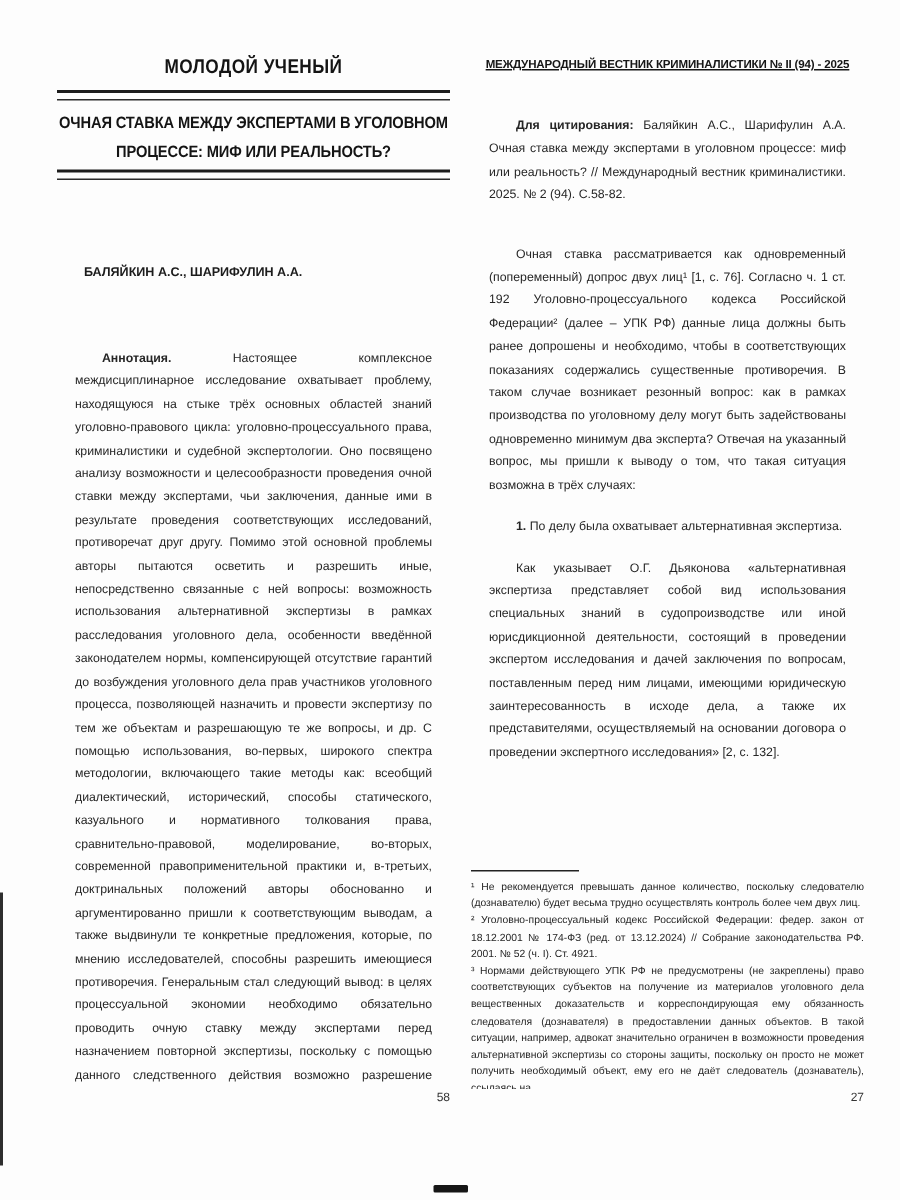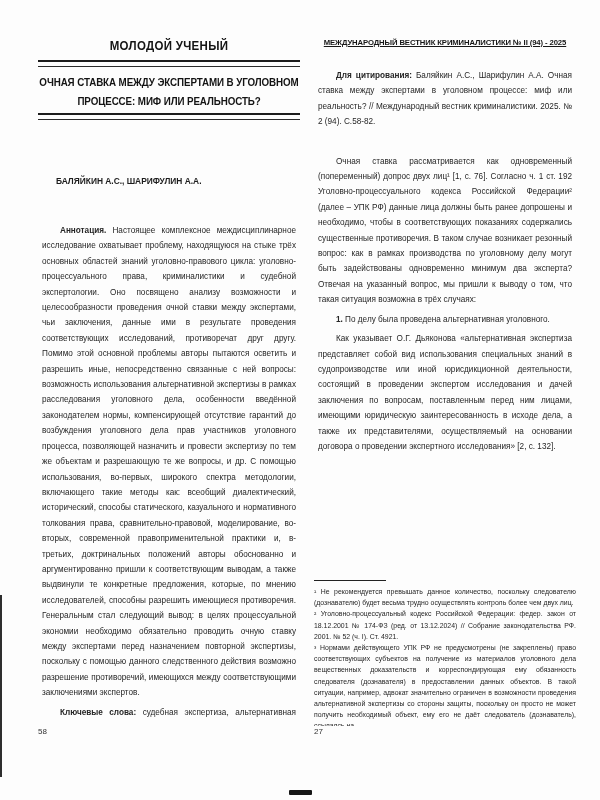--- a/index.html
+++ b/index.html
@@ -45,39 +45,39 @@
     position:absolute; top:176px; left:0; right:7px;
     font-weight:bold; font-size:8.4px; text-indent:18px; color:#1c1c1c;
   }
   .flow {
     position:absolute; left:0; right:0;
     font-size:8.2px; line-height:15.4px;
     text-align:justify; overflow:hidden;
   }
   .flow-left  { top:219px; height:506px; }
   .flow-right { top:64px;  height:502px; }
-  .para { text-indent:18px; margin:4px; }
+  .para { text-indent:18px; margin:12px; }
   .para.gap-top { margin-top:24px; }
   .noindent { text-indent:0; margin:0; }
   .lead { font-weight:bold; }
 
   
   .fn-rule {
     position:absolute; top:580px; left:0;
     width:72px; border-top:1px solid #222;
   }
   .footnotes {
     position:absolute; top:586px; left:0; right:0; height:140px;
     font-size:6.9px; line-height:11.2px; text-align:justify; overflow:hidden;
   }
   .footnote { margin:0; }
 
   .page-number {
     position:absolute; top:727px; left:0; right:0;
-    text-align:left; font-size:8px; color:#333;
+    text-align:right; font-size:8px; color:#333;
   }
 
   
   .scan-edge-line {
     position:absolute; left:0; top:595px; width:2px; height:182px;
     background:#2e2e2e;
   }
   .scan-binding-mark {
     position:absolute; left:289px; top:790px; width:23px; height:5px;
     background:#161616; border-radius:1px;
@@ -101,21 +101,21 @@
 
   <div class="page-number">58</div>
 </div>
 
 <div class="page page-right">
   <div class="journal-header">МЕЖДУНАРОДНЫЙ ВЕСТНИК КРИМИНАЛИСТИКИ № II (94) - 2025</div>
 
   <div class="flow flow-right">
     <p class="para"><span class="lead">Для цитирования:</span><span> Баляйкин А.С., Шарифулин А.А. Очная ставка между экспертами в уголовном процессе: миф или реальность? // Международный вестник криминалистики. 2025. № 2 (94). С.58-82.</span></p>
     <p class="para gap-top"><span class="lead"></span><span>Очная ставка рассматривается как одновременный (попеременный) допрос двух лиц¹ [1, с. 76]. Согласно ч. 1 ст. 192 Уголовно-процессуального кодекса Российской Федерации² (далее – УПК РФ) данные лица должны быть ранее допрошены и необходимо, чтобы в соответствующих показаниях содержались существенные противоречия. В таком случае возникает резонный вопрос: как в рамках производства по уголовному делу могут быть задействованы одновременно минимум два эксперта? Отвечая на указанный вопрос, мы пришли к выводу о том, что такая ситуация возможна в трёх случаях:</span></p>
-    <p class="para"><span class="lead">1.</span><span> По делу была проведена альтернативная уголовного.</span></p>
+    <p class="para"><span class="lead">1.</span><span> По делу была охватывает альтернативная экспертиза.</span></p>
     <p class="para"><span class="lead"></span><span>Как указывает О.Г. Дьяконова «альтернативная экспертиза представляет собой вид использования специальных знаний в судопроизводстве или иной юрисдикционной деятельности, состоящий в проведении экспертом исследования и дачей заключения по вопросам, поставленным перед ним лицами, имеющими юридическую заинтересованность в исходе дела, а также их представителями, осуществляемый на основании договора о проведении экспертного исследования» [2, с. 132].</span></p>
   </div>
 
   <div class="fn-rule"></div>
   <div class="footnotes">
     <p class="footnote">¹ Не рекомендуется превышать данное количество, поскольку следователю (дознавателю) будет весьма трудно осуществлять контроль более чем двух лиц.</p>
     <p class="footnote">² Уголовно-процессуальный кодекс Российской Федерации: федер. закон от 18.12.2001 № 174-ФЗ (ред. от 13.12.2024) // Собрание законодательства РФ. 2001. № 52 (ч. I). Ст. 4921.</p>
     <p class="footnote">³ Нормами действующего УПК РФ не предусмотрены (не закреплены) право соответствующих субъектов на получение из материалов уголовного дела вещественных доказательств и корреспондирующая ему обязанность следователя (дознавателя) в предоставлении данных объектов. В такой ситуации, например, адвокат значительно ограничен в возможности проведения альтернативной экспертизы со стороны защиты, поскольку он просто не может получить необходимый объект, ему его не даёт следователь (дознаватель), ссылаясь на</p>
   </div>
 

